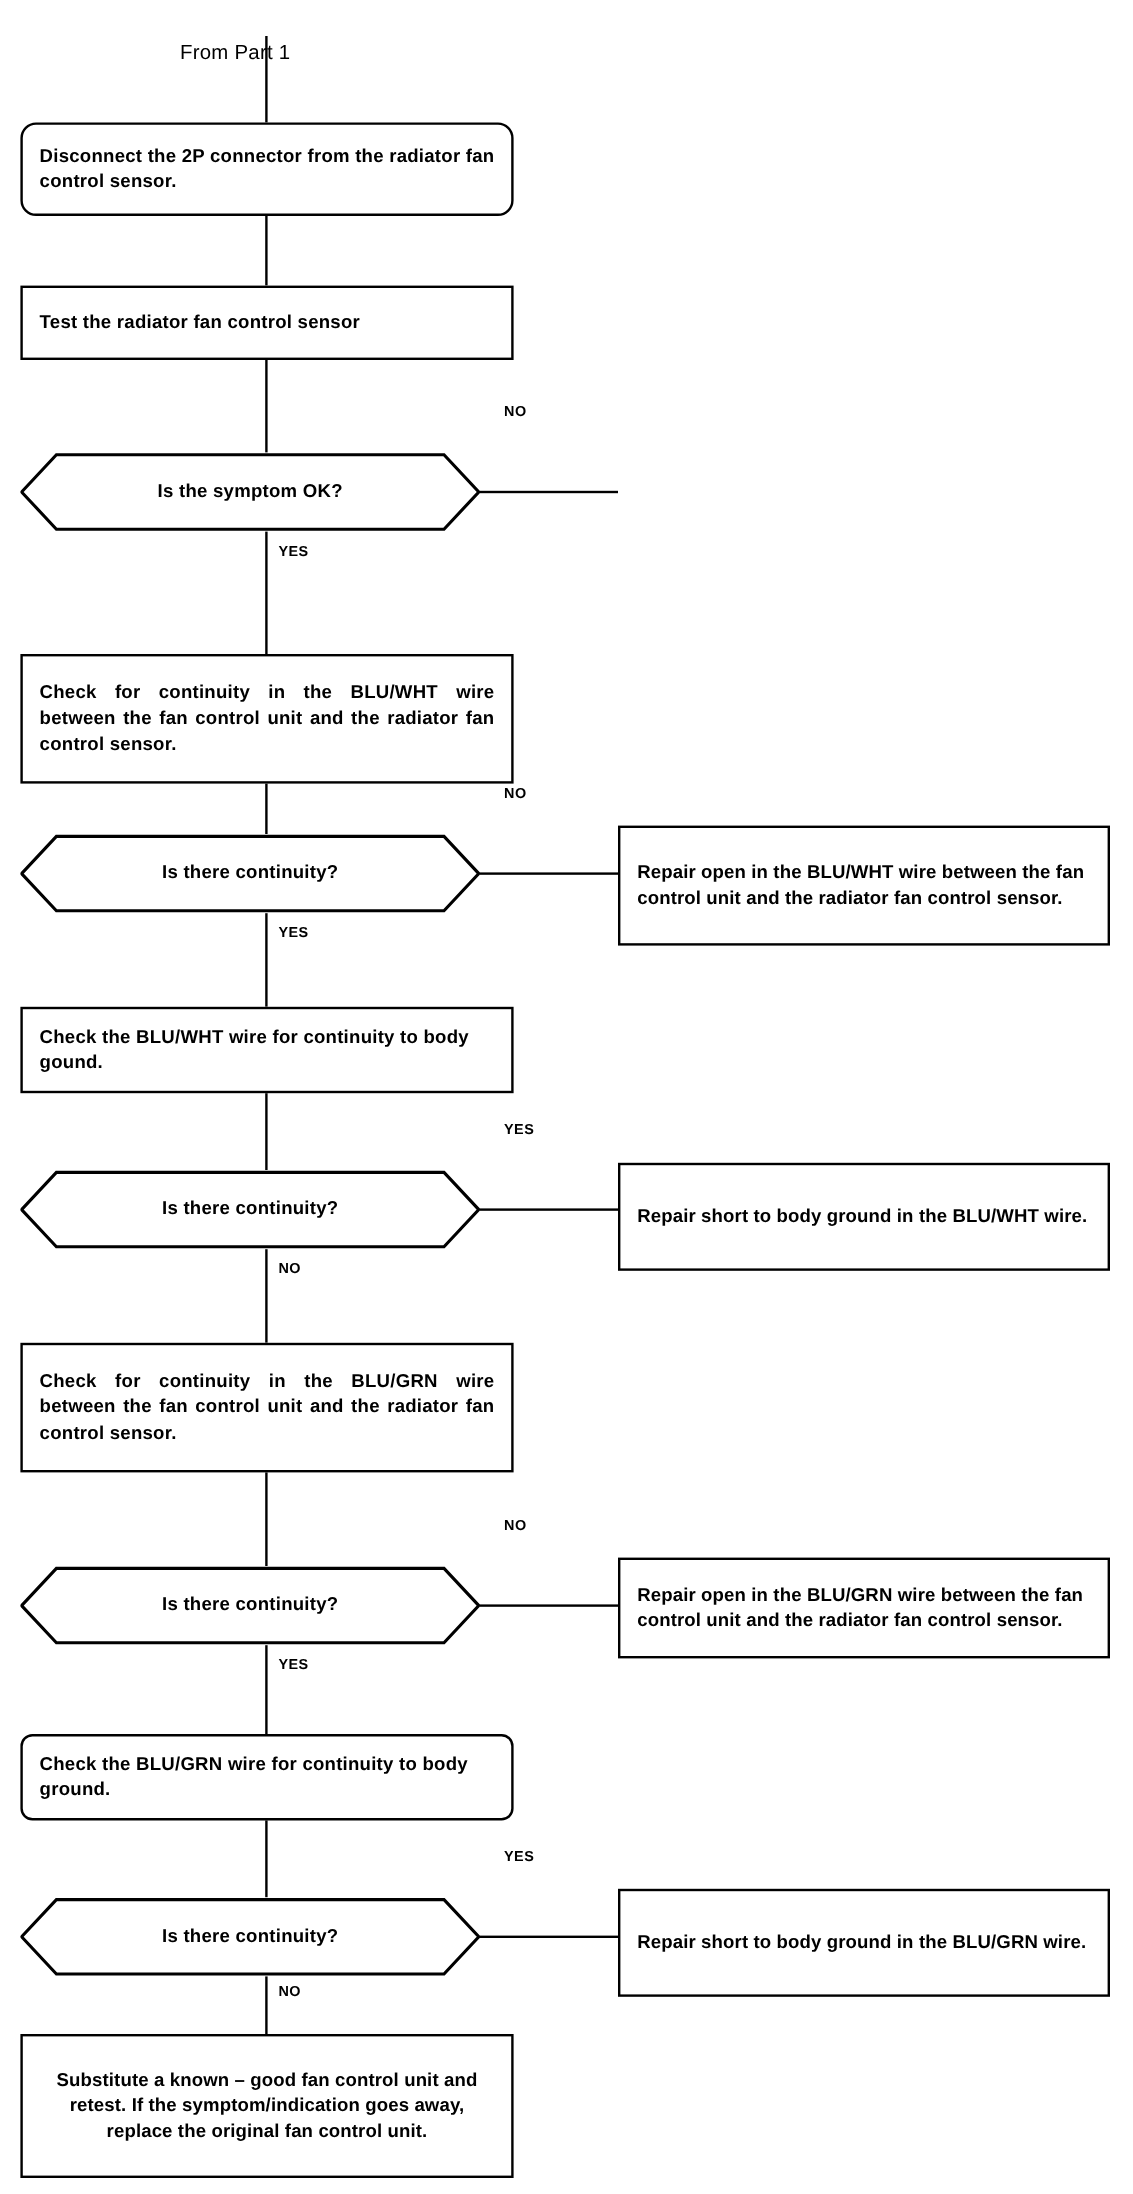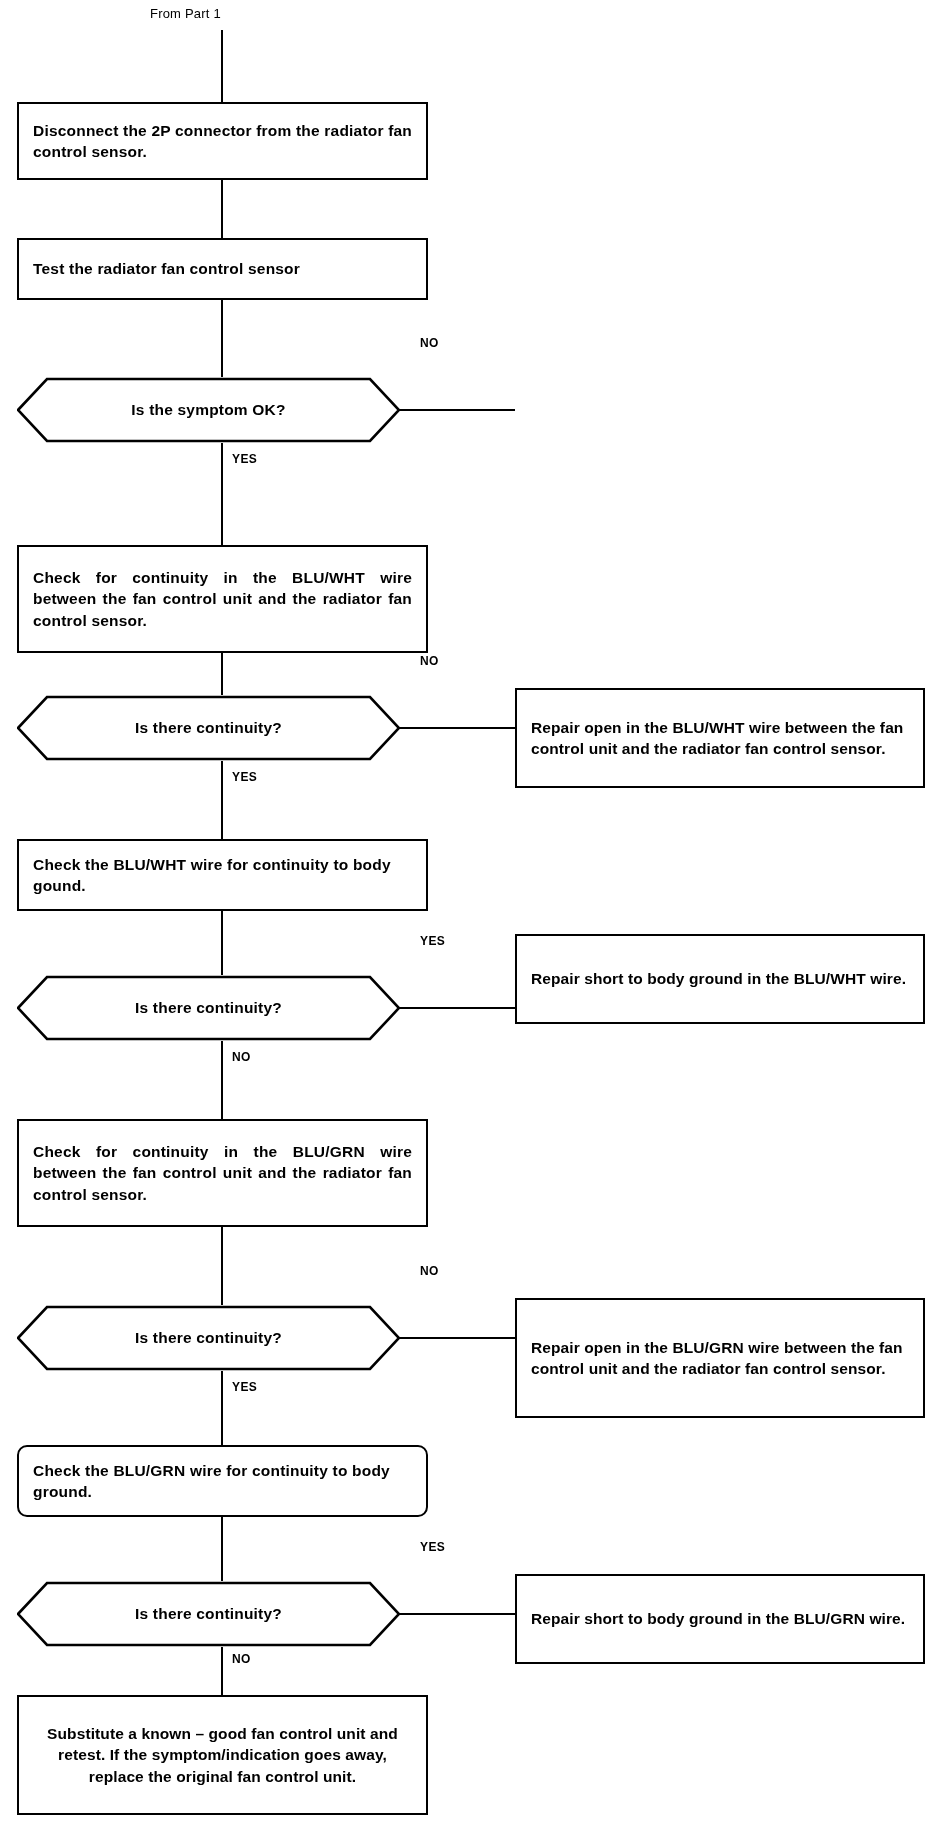--- a/index.html
+++ b/index.html
@@ -72,35 +72,36 @@
     position:absolute;
     font-size:12px;
     font-weight:600;
     letter-spacing:.4px;
     white-space:nowrap;
   }
 
   
   .caption{
     position:absolute;
-    font-size:13px;
+    font-size:17px;
     font-weight:400;
     letter-spacing:.2px;
     white-space:nowrap;
+    margin-top:28px;
   }
 </style>
 </head>
 <body>
 
 <div id="sheet">
 
   <div class="caption" style="left:150px;top:6px;">From Part 1</div>
   <div class="vline" style="left:221px;top:30px;height:72px;"></div>
 
-  <div class="pbox left" style="left:17px;top:102px;width:411px;height:78px;">
+  <div class="pbox left" style="left:17px;top:102px;width:411px;height:78px;border-radius:13px;">
     <div class="txt">Disconnect the 2P connector from the radiator fan control sensor.</div>
   </div>
   <div class="vline" style="left:221px;top:180px;height:58px;"></div>
 
   <div class="pbox left" style="left:17px;top:238px;width:411px;height:62px;justify-content:flex-end;">
     <div class="txt">Test the radiator fan control sensor</div>
   </div>
   <div class="vline" style="left:221px;top:300px;height:77px;"></div>
 
   <div class="hex" style="left:17px;top:377px;width:383px;height:66px;">
@@ -146,41 +147,41 @@
     <svg viewBox="0 0 383 66" preserveAspectRatio="none">
       <polygon points="1,33 30,2 353,2 382,33 353,64 30,64" fill="#fff" stroke="#000" stroke-width="2.6"></polygon>
     </svg>
     <div class="hextxt">Is there continuity?</div>
   </div>
   <div class="hline" style="left:400px;top:1007px;width:115px;"></div>
   <div class="blabel" style="left:420px;top:934px;">YES</div>
   <div class="vline" style="left:221px;top:1041px;height:78px;"></div>
   <div class="blabel" style="left:232px;top:1050px;">NO</div>
 
-  <div class="pbox right" style="left:515px;top:934px;width:410px;height:90px;">
+  <div class="pbox right" style="left:515px;top:969px;width:410px;height:90px;">
     <div class="txt">Repair short to body ground in the BLU/WHT wire.</div>
   </div>
 
   <div class="pbox left just" style="left:17px;top:1119px;width:411px;height:108px;">
     <div class="txt">Check for continuity in the BLU/GRN wire between the fan control unit and the radiator fan control sensor.</div>
   </div>
   <div class="vline" style="left:221px;top:1227px;height:78px;"></div>
 
   <div class="hex" style="left:17px;top:1305px;width:383px;height:66px;">
     <svg viewBox="0 0 383 66" preserveAspectRatio="none">
       <polygon points="1,33 30,2 353,2 382,33 353,64 30,64" fill="#fff" stroke="#000" stroke-width="2.6"></polygon>
     </svg>
     <div class="hextxt">Is there continuity?</div>
   </div>
   <div class="hline" style="left:400px;top:1337px;width:115px;"></div>
   <div class="blabel" style="left:420px;top:1264px;">NO</div>
   <div class="vline" style="left:221px;top:1371px;height:74px;"></div>
   <div class="blabel" style="left:232px;top:1380px;">YES</div>
 
-  <div class="pbox right" style="left:515px;top:1298px;width:410px;height:120px;">
+  <div class="pbox right" style="left:515px;top:1298px;width:410px;height:84px;">
     <div class="txt">Repair open in the BLU/GRN wire between the fan control unit and the radiator fan control sensor.</div>
   </div>
 
   <div class="pbox left" style="left:17px;top:1445px;width:411px;height:72px;border-radius:10px;">
     <div class="txt">Check the BLU/GRN wire for continuity to body ground.</div>
   </div>
   <div class="vline" style="left:221px;top:1517px;height:64px;"></div>
 
   <div class="hex" style="left:17px;top:1581px;width:383px;height:66px;">
     <svg viewBox="0 0 383 66" preserveAspectRatio="none">

